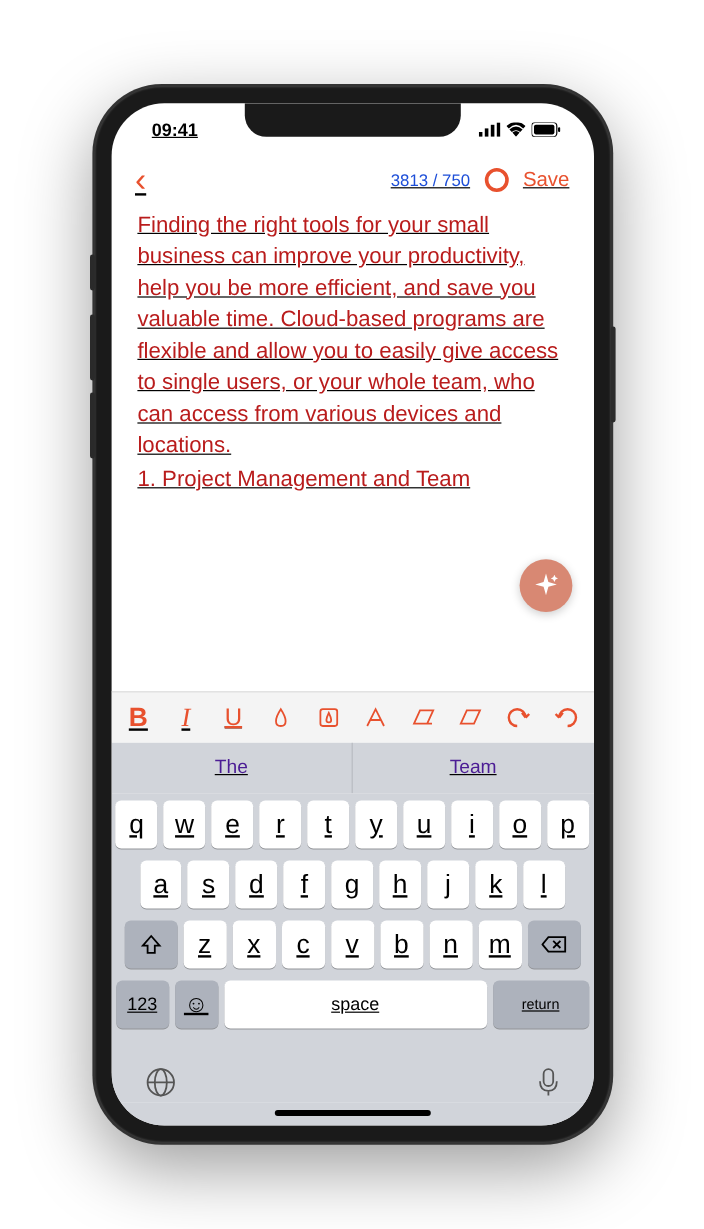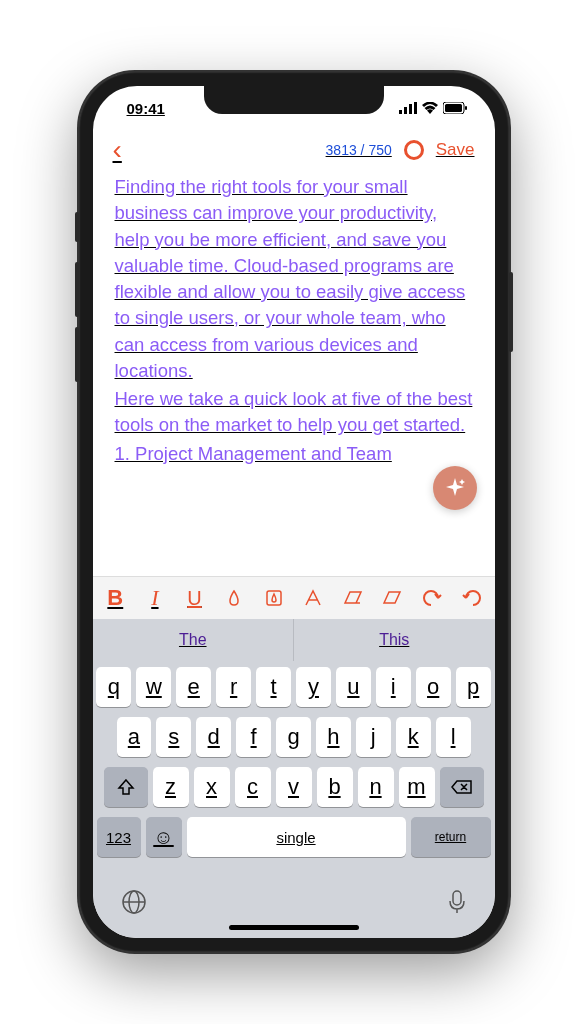--- a/index.html
+++ b/index.html
@@ -87,21 +87,21 @@
 .save-btn {
   color: #e8512e;
   font-size: 17px;
   text-align: center;
 }
 .content {
   flex: 1;
   padding: 0 22px;
   font-size: 18.5px;
   line-height: 1.42;
-  color: #8b5cf6;
+  color: #b91c1c;
   overflow: hidden;
   position: relative;
 }
 .content p { margin-bottom: 2px; }
 .ai-fab {
   position: absolute;
   right: 18px;
   top: 292px;
   width: 44px;
   height: 44px;
@@ -229,21 +229,20 @@
 
     <div class="nav-bar">
       <span class="back-chevron">‹</span>
       <span class="counter">3813 / 750</span>
       <span class="loading-circle"></span>
       <span class="save-btn">Save</span>
     </div>
 
     <div class="content">
       <p>Finding the right tools for your small business can improve your productivity, help you be more efficient, and save you valuable time. Cloud-based programs are flexible and allow you to easily give access to single users, or your whole team, who can access from various devices and locations.</p>
-      <p>Here we take a quick look at five of the best tools on the market to help you get started.</p>
       <p>1. Project Management and Team</p>
       <div class="ai-fab">
         <svg width="24" height="24" viewBox="0 0 24 24" fill="#fff">
             <path d="M12 2 L14 9 L21 11 L14 13 L12 20 L10 13 L3 11 L10 9 Z M19 3 L20 5 L22 6 L20 7 L19 9 L18 7 L16 6 L18 5 Z"></path>
           </svg>
       </div>
     </div>
 
     <div class="toolbar">
       <span class="tb-btn tb-bold">B</span>
@@ -282,21 +281,21 @@
         </span>
       <span class="tb-btn">
           <svg width="20" height="20" viewBox="0 0 20 20" fill="none" stroke="#e8512e" stroke-width="2">
             <path d="M4 10 A7 7 0 1 1 11 17 M4 10 L7 6 M4 10 L1 7"></path>
           </svg>
         </span>
     </div>
 
     <div class="suggestions">
       <div class="sug-item">The</div>
-      <div class="sug-item">This</div>
+      <div class="sug-item">Team</div>
     </div>
 
     <div class="keyboard">
       <div class="kb-row">
         <div class="kb-key">q</div>
         <div class="kb-key">w</div>
         <div class="kb-key">e</div>
         <div class="kb-key">r</div>
         <div class="kb-key">t</div>
         <div class="kb-key">y</div>
@@ -331,21 +330,21 @@
         <div class="kb-key">m</div>
         <div class="kb-key kb-special">
             <svg width="22" height="16" viewBox="0 0 22 16" fill="none" stroke="#000" stroke-width="1.5">
               <path d="M6 2 L20 2 L20 14 L6 14 L1 8 Z M10 5 L16 11 M16 5 L10 11"></path>
             </svg>
           </div>
       </div>
       <div class="kb-row kb-bottom">
         <div class="kb-key kb-123">123</div>
         <div class="kb-key kb-emoji">☺</div>
-        <div class="kb-key kb-space">single</div>
+        <div class="kb-key kb-space">space</div>
         <div class="kb-key kb-return">return</div>
       </div>
     </div>
 
     <div class="kb-footer">
       <svg width="26" height="26" viewBox="0 0 26 26" fill="none" stroke="#555" stroke-width="1.5">
           <circle cx="13" cy="13" r="11"></circle>
           <ellipse cx="13" cy="13" rx="5" ry="11"></ellipse>
           <line x1="2" y1="13" x2="24" y2="13"></line>
         </svg>

